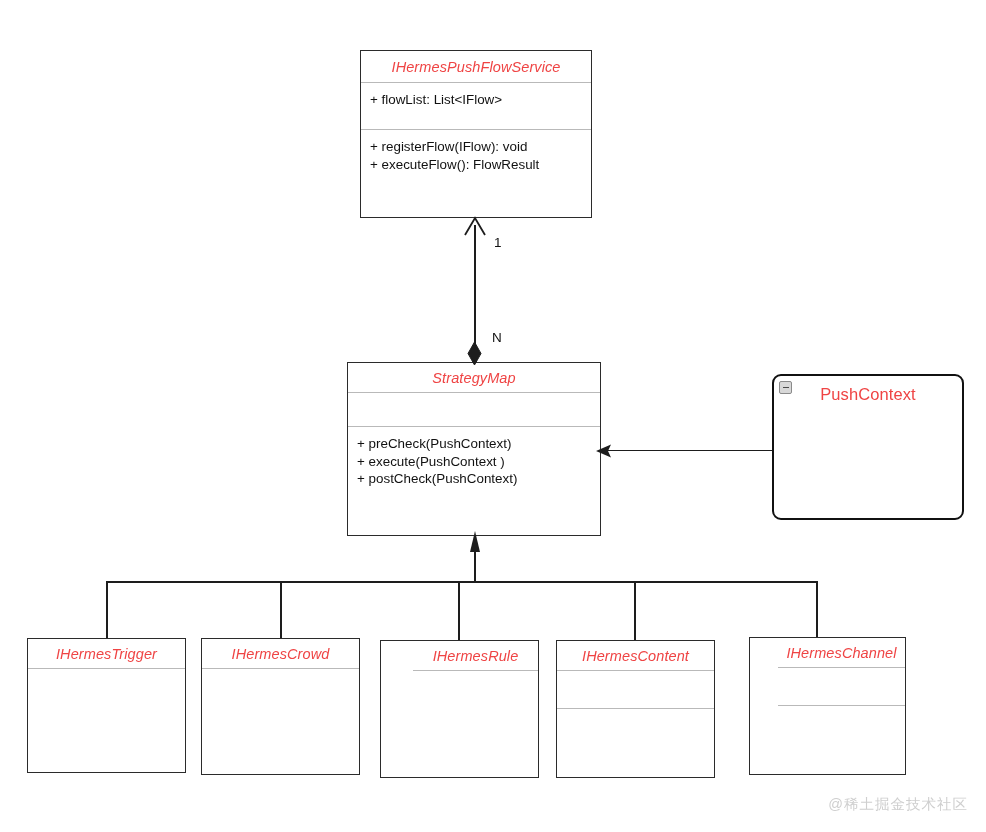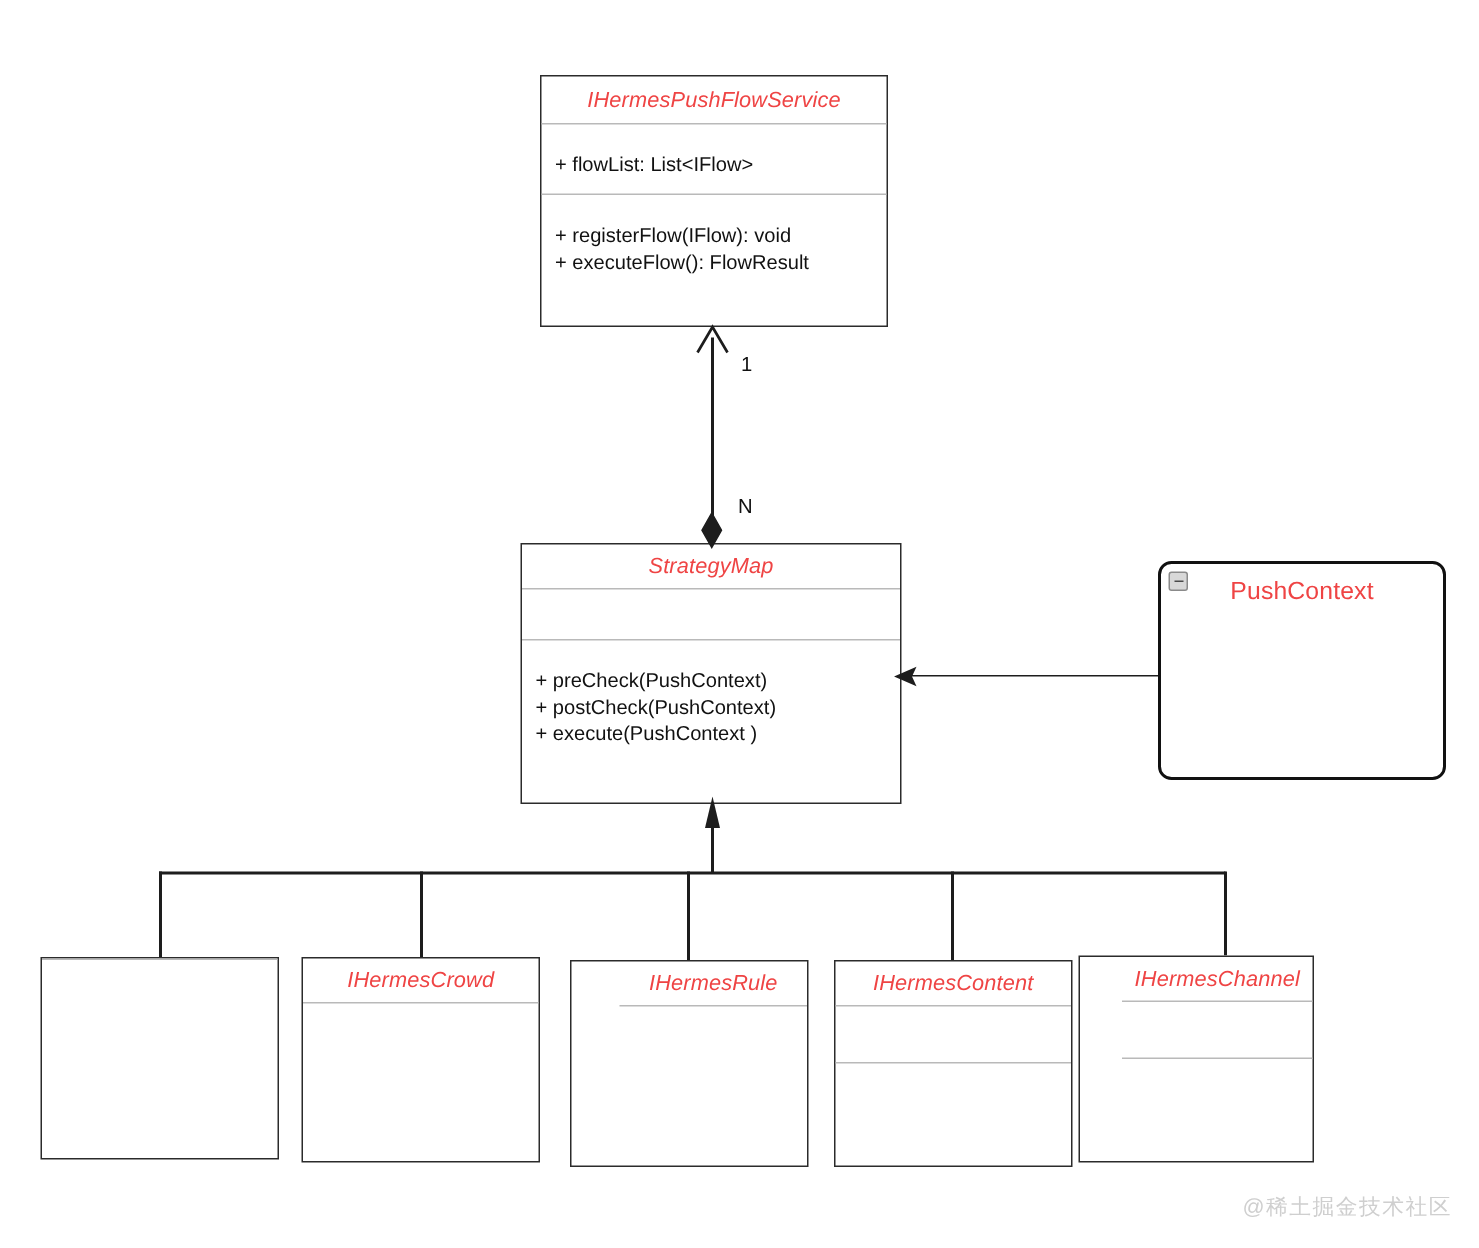--- a/index.html
+++ b/index.html
@@ -47,21 +47,21 @@
     justify-content: center;
     flex: 0 0 auto;
   }
   .uml-title.plain {
     font-style: normal;
     font-size: 16.5px;
   }
   .uml-compartment {
     box-sizing: border-box;
     border-top: 1.4px solid #b9b9b9;
-    padding: 18px 9px 4px 9px;
+    padding: 8px 9px 4px 9px;
     font-size: 13.4px;
     line-height: 17.5px;
     color: #111111;
     white-space: nowrap;
     flex: 0 0 auto;
   }
   .uml-compartment.grow { flex: 1 1 auto; }
   .uml-compartment.empty { padding: 0; }
   .uml-compartment.dark-sep { border-top-color: #2b2b2b; }
   .member { display: block; }
@@ -150,22 +150,22 @@
     </svg>
   </div>
   <div class="edge-label" style="left:494px; top:235px;">1</div>
   <div class="edge-label" style="left:492px; top:330px;">N</div>
 
   <div class="uml-box" style="left:347px; top:362px; width:254px; height:174px;">
     <div class="uml-title" style="height:29px;">StrategyMap</div>
     <div class="uml-compartment empty" style="height:34px;"></div>
     <div class="uml-compartment grow">
       <span class="member">+ preCheck(PushContext)</span>
+      <span class="member">+ execute(PushContext )</span>
       <span class="member">+ postCheck(PushContext)</span>
-      <span class="member">+ execute(PushContext )</span>
     </div>
   </div>
 
   <div class="uml-box rounded" style="left:772px; top:374px; width:192px; height:146px;">
     <span class="collapse-icon">
         <i></i>
       </span>
     <div class="uml-title plain" style="height:37px;">PushContext</div>
   </div>
 
@@ -185,40 +185,41 @@
 
   <div class="line hline" style="left:106px; top:581px; width:711px;"></div>
 
   <div class="line vline" style="left:106px; top:581px; height:57px;"></div>
   <div class="line vline" style="left:280px; top:581px; height:57px;"></div>
   <div class="line vline" style="left:458px; top:581px; height:59px;"></div>
   <div class="line vline" style="left:634px; top:581px; height:59px;"></div>
   <div class="line vline" style="left:816px; top:581px; height:56px;"></div>
 
   <div class="uml-box" style="left:27px; top:638px; width:159px; height:135px;">
+    <div class="uml-title" style="height:29px;">IHermesTrigger</div>
     <div class="uml-compartment empty grow"></div>
   </div>
 
   <div class="uml-box" style="left:201px; top:638px; width:159px; height:137px;">
     <div class="uml-title" style="height:29px;">IHermesCrowd</div>
     <div class="uml-compartment empty grow"></div>
   </div>
 
   <div class="uml-box" style="left:380px; top:640px; width:159px; height:138px;padding-left:32px;">
     <div class="uml-title" style="height:29px;">IHermesRule</div>
     <div class="uml-compartment empty grow"></div>
   </div>
 
   <div class="uml-box" style="left:556px; top:640px; width:159px; height:138px;">
     <div class="uml-title" style="height:29px;">IHermesContent</div>
     <div class="uml-compartment empty" style="height:38px;"></div>
     <div class="uml-compartment empty grow"></div>
   </div>
 
-  <div class="uml-box" style="left:719px; top:637px; width:157px; height:138px;padding-left:28px;">
+  <div class="uml-box" style="left:749px; top:637px; width:157px; height:138px;padding-left:28px;">
     <div class="uml-title" style="height:29px;">IHermesChannel</div>
     <div class="uml-compartment empty" style="height:38px;"></div>
     <div class="uml-compartment empty grow"></div>
   </div>
 
   <div class="watermark">@稀土掘金技术社区</div>
 
 </div>
 
 </body></html>

